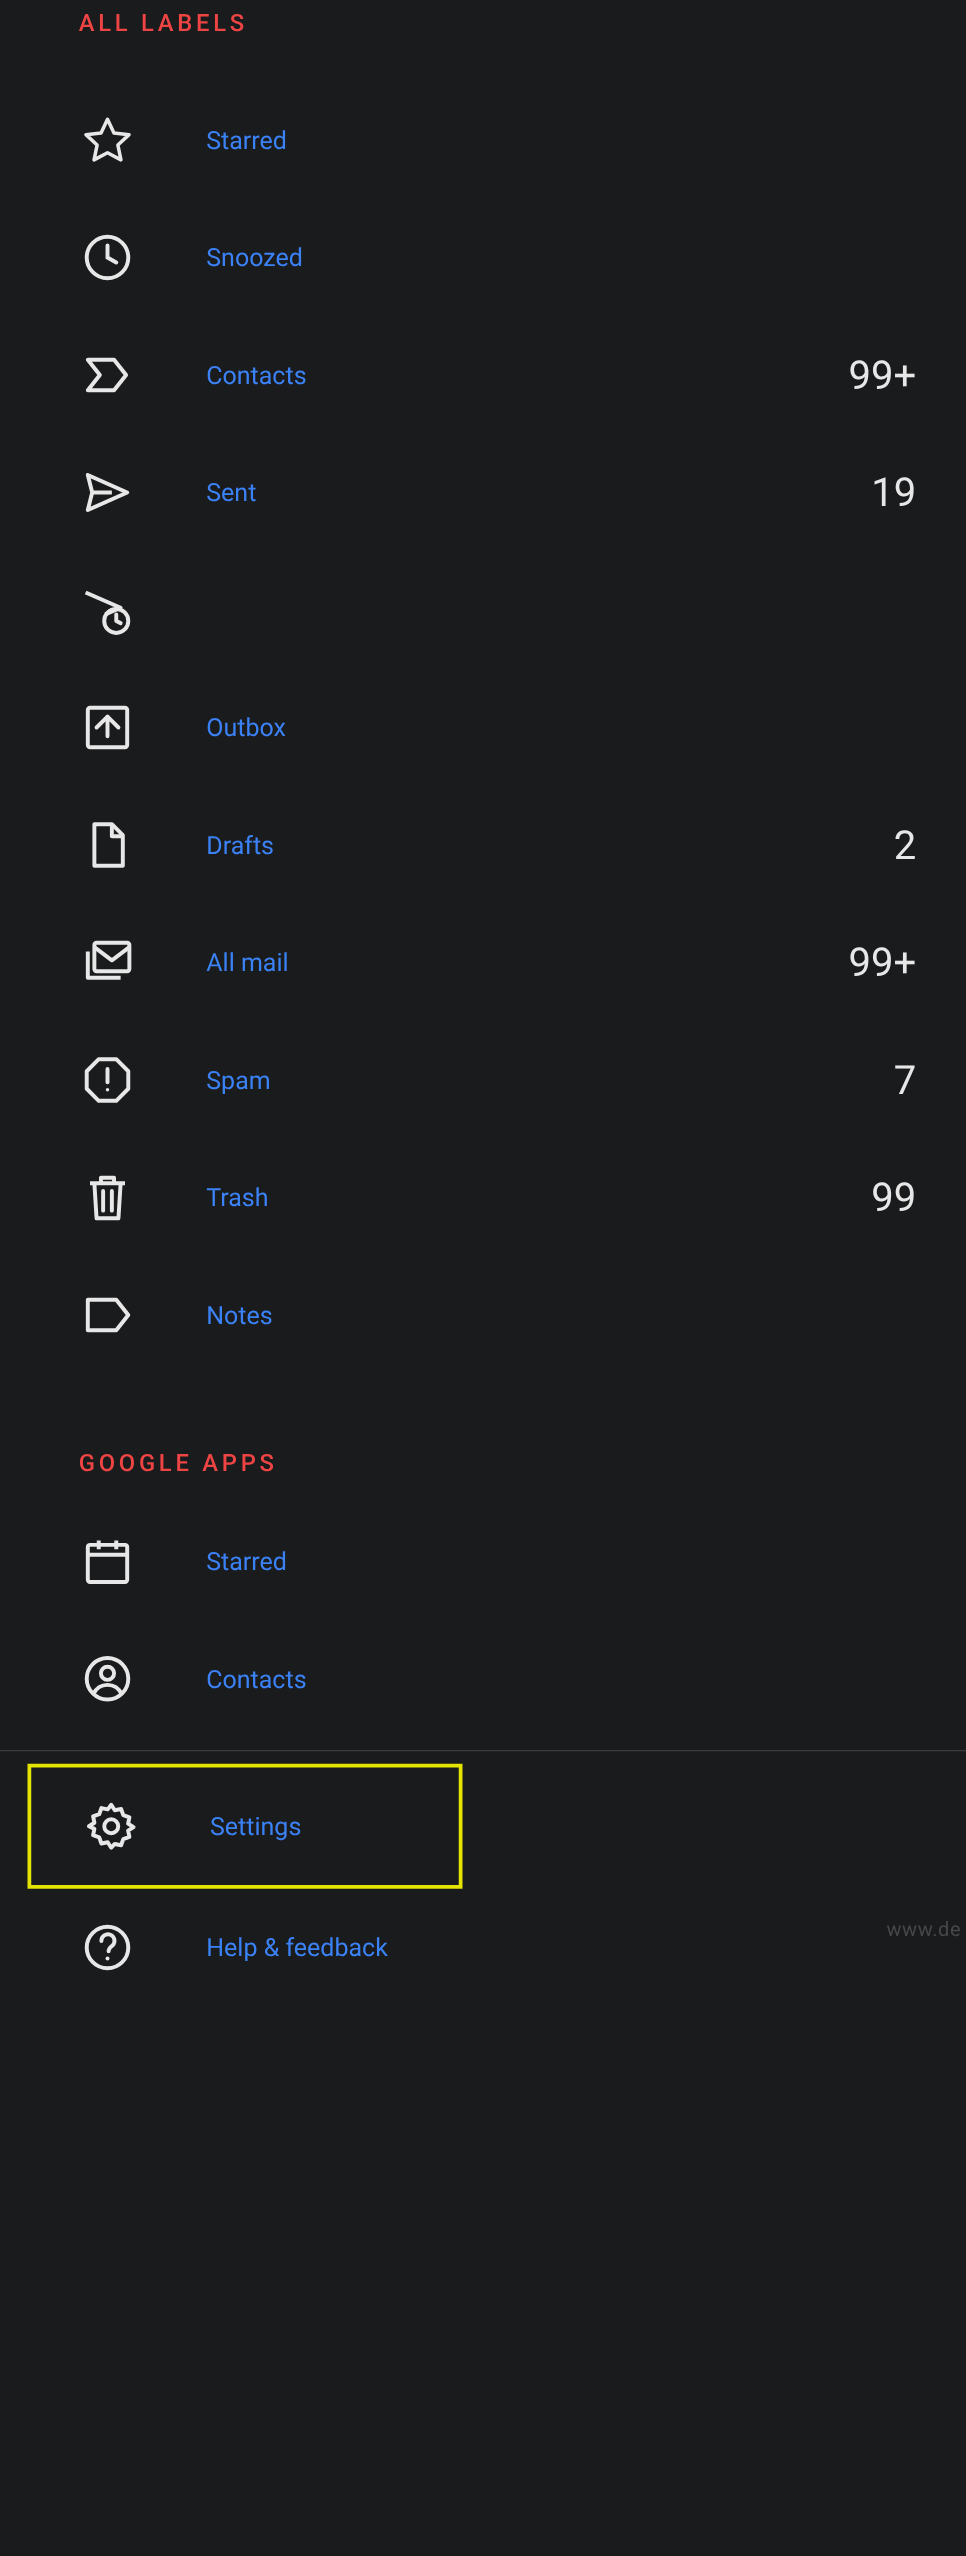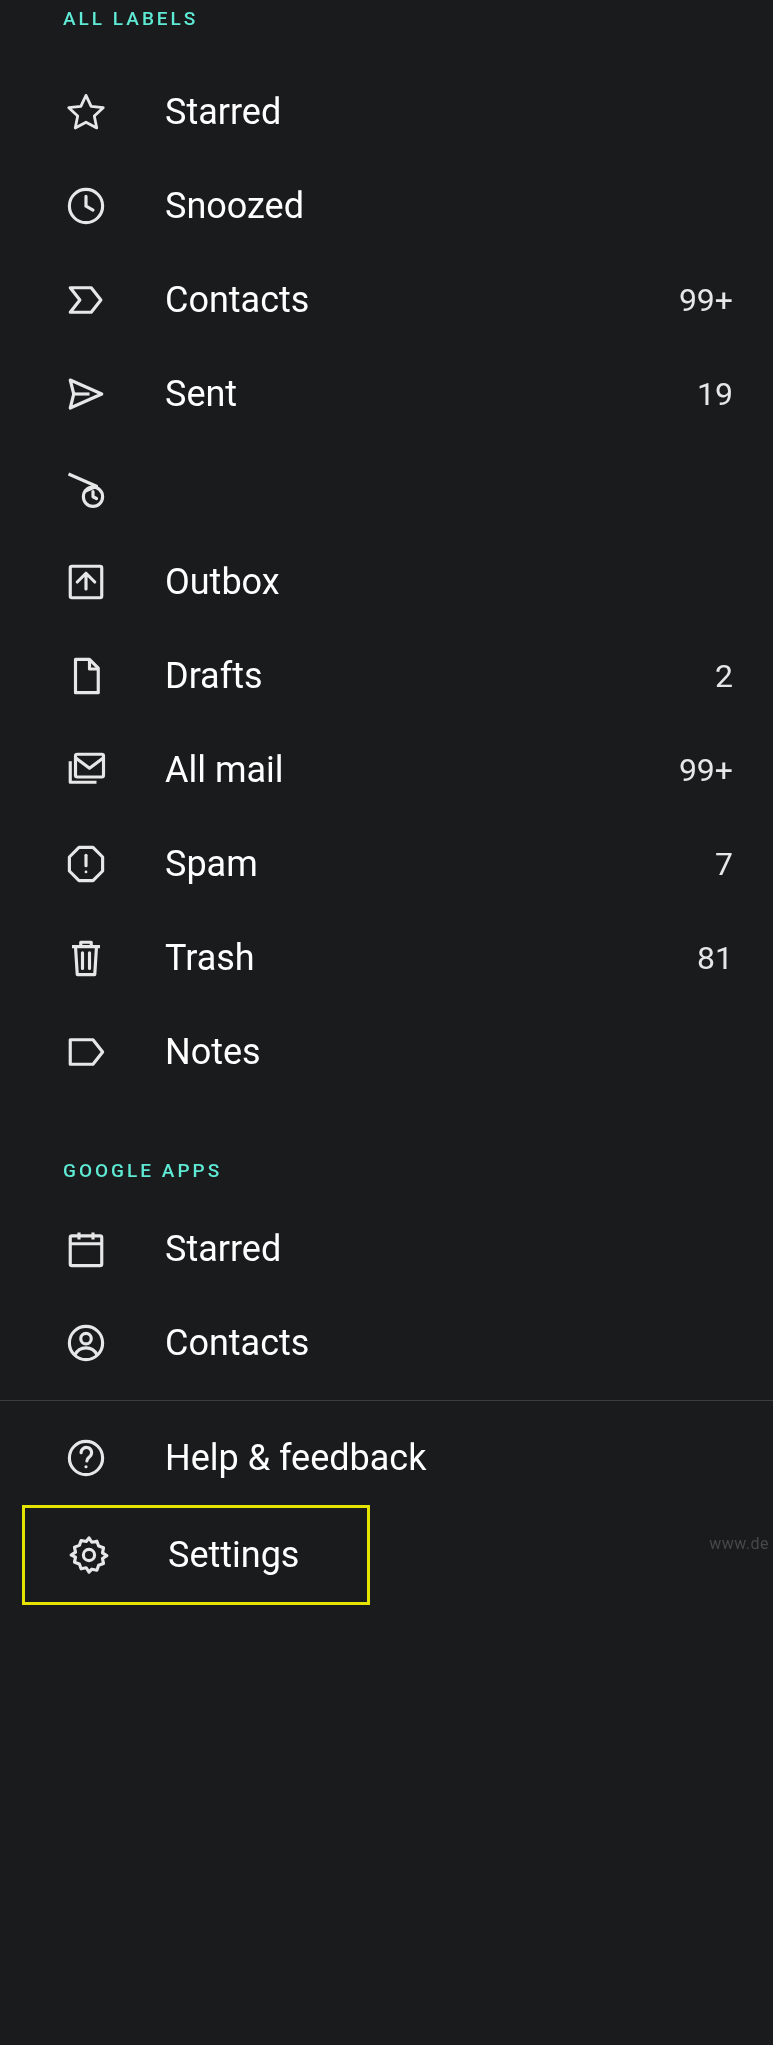--- a/index.html
+++ b/index.html
@@ -1,23 +1,23 @@
 <!DOCTYPE html>
 <html><head>
 <meta charset="utf-8">
 <style>
   html,body{margin:0;padding:0;background:#1a1b1d;color:#e7e7e7;font-family:Roboto,Arial,sans-serif;-webkit-font-smoothing:antialiased}
   .screen{width:773px;min-height:2045px;background:#1a1b1d;box-sizing:border-box;position:relative}
-  .section-header{font-size:19px;font-weight:500;letter-spacing:3px;color:#5eead4;padding:7px 0 0 63px;text-transform:uppercase}
+  .section-header{font-size:19px;font-weight:500;letter-spacing:3px;color:#ef4444;padding:7px 0 0 63px;text-transform:uppercase}
   .section-header.google{padding-top:60px}
   .items{padding-top:35px}
   .item{display:flex;align-items:center;height:94px;padding:0 40px 0 63px;cursor:pointer;box-sizing:border-box}
   .item .icon{width:46px;height:46px;flex:0 0 46px;display:flex;align-items:center;justify-content:center}
   .item .icon svg{width:42px;height:42px;stroke:#e7e7e7;fill:none}
-  .item .label{font-size:36px;font-weight:400;color:#ffffff;margin-left:56px;flex:1}
+  .item .label{font-size:20px;font-weight:400;color:#3b82f6;margin-left:56px;flex:1}
   .item .count{font-size:32px;font-weight:400;color:#e7e7e7}
   .divider{height:1px;background:#3b3c3e;margin-top:10px}
   .highlight{border:3px solid #e4e400;box-sizing:border-box}
   .bottom-section .item:first-child{margin-top:10px}
   .watermark{position:absolute;right:4px;bottom:492px;font-size:16px;color:#47484a;letter-spacing:0.5px}
 </style>
 </head>
 <body>
 
 <div class="screen">
@@ -126,21 +126,21 @@
     </div>
 
     <div class="item">
       <span class="icon">
         <svg viewBox="0 0 24 24" stroke-width="1.8" stroke-linejoin="round">
             <path d="M4 5.5h16M9 5.5V3h6v2.5M6 5.5l1 16h10l1-16"></path>
             <path d="M10 9v9M14 9v9" stroke-linecap="round"></path>
           </svg>
       </span>
       <span class="label">Trash</span>
-      <span class="count">81</span>
+      <span class="count">99</span>
     </div>
 
     <div class="item">
       <span class="icon">
         <svg viewBox="0 0 24 24" stroke-width="1.8" stroke-linejoin="round">
             <path d="M3 5h13l5.5 7L16 19H3z"></path>
           </svg>
       </span>
       <span class="label">Notes</span>
       <span class="count"></span>
@@ -172,38 +172,38 @@
       </span>
       <span class="label">Contacts</span>
     </div>
 
   </div>
 
   <div class="divider"></div>
 
   <div class="bottom-section">
 
+    <div class="item highlight" style="width:348px;margin-left:22px;padding-left:41px;height:100px">
+      <span class="icon">
+        <svg viewBox="0 0 24 24" stroke-width="1.8" stroke-linejoin="round">
+            <circle cx="12" cy="12" r="3.2"></circle>
+            <path d="M12 2.2l1.6 2.5 2.9-.6 1 2.8 2.8 1-.6 2.9 2.5 1.6-2.5 1.6.6 2.9-2.8 1-1 2.8-2.9-.6L12 21.8l-1.6-2.5-2.9.6-1-2.8-2.8-1 .6-2.9L1.8 12l2.5-1.6-.6-2.9 2.8-1 1-2.8 2.9.6L12 2.2z"></path>
+          </svg>
+      </span>
+      <span class="label">Settings</span>
+    </div>
+
     <div class="item">
       <span class="icon">
         <svg viewBox="0 0 24 24" stroke-width="1.8">
             <circle cx="12" cy="12" r="9.5"></circle>
             <path d="M9.2 9a3 3 0 115.1 2.1c-.9.8-1.8 1.3-1.8 2.6" stroke-linecap="round"></path>
             <circle cx="12" cy="17" r="0.9" fill="#e7e7e7" stroke="none"></circle>
           </svg>
       </span>
       <span class="label">Help &amp; feedback</span>
     </div>
 
-    <div class="item highlight" style="width:348px;margin-left:22px;padding-left:41px;height:100px">
-      <span class="icon">
-        <svg viewBox="0 0 24 24" stroke-width="1.8" stroke-linejoin="round">
-            <circle cx="12" cy="12" r="3.2"></circle>
-            <path d="M12 2.2l1.6 2.5 2.9-.6 1 2.8 2.8 1-.6 2.9 2.5 1.6-2.5 1.6.6 2.9-2.8 1-1 2.8-2.9-.6L12 21.8l-1.6-2.5-2.9.6-1-2.8-2.8-1 .6-2.9L1.8 12l2.5-1.6-.6-2.9 2.8-1 1-2.8 2.9.6L12 2.2z"></path>
-          </svg>
-      </span>
-      <span class="label">Settings</span>
-    </div>
-
   </div>
 
   <div class="watermark">www.de</div>
 
 </div>
 
 </body></html>

